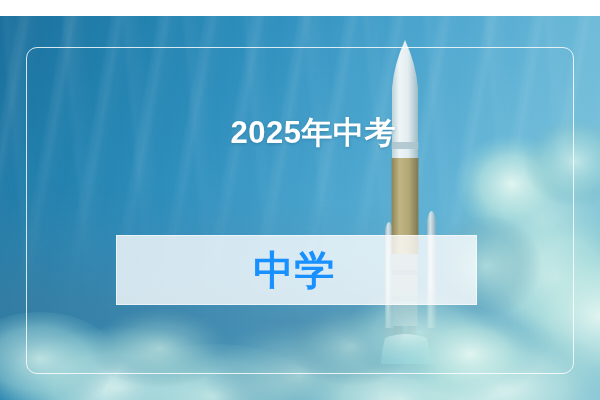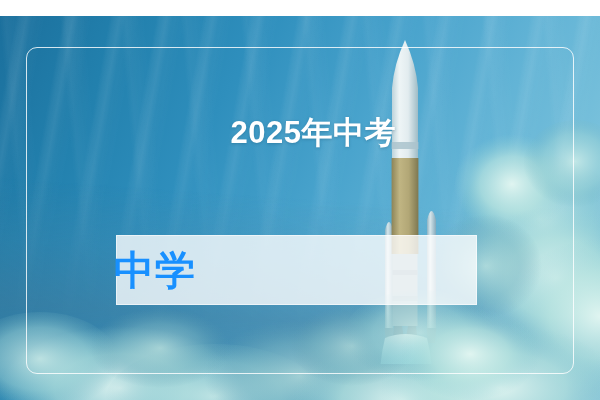--- a/index.html
+++ b/index.html
@@ -121,20 +121,21 @@
     position: absolute;
     left: 116px;
     top: 219px;
     width: 361px;
     height: 70px;
     background: rgba(255,255,255,0.78);
     box-shadow: inset 0 0 0 1px rgba(255,255,255,0.55);
     box-sizing: border-box;
     display: flex;
     align-items: center;
+    justify-content: center;
   }
   .subtitle-text {
     color: #1890ff;
     font-weight: bold;
     font-size: 40px;
     line-height: 1;
     letter-spacing: 1px;
     white-space: nowrap;
     transform: translateX(-2px);
   }

